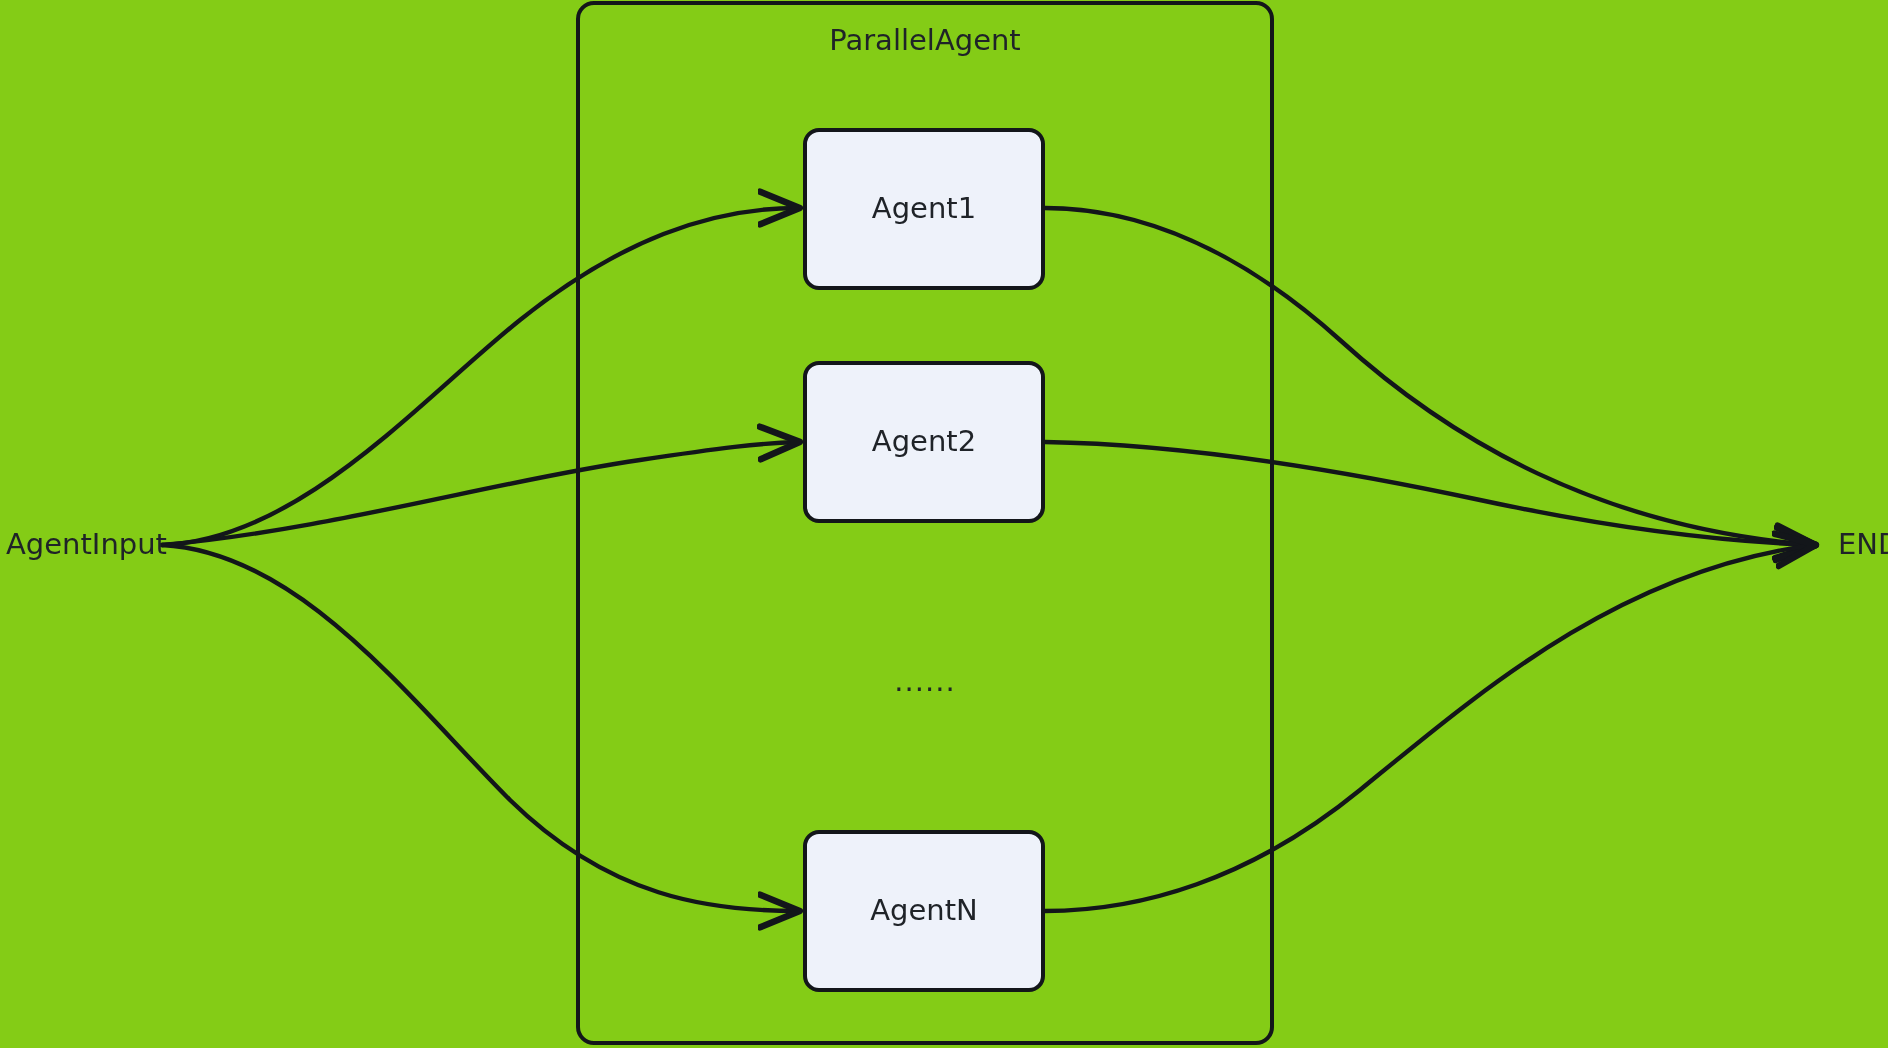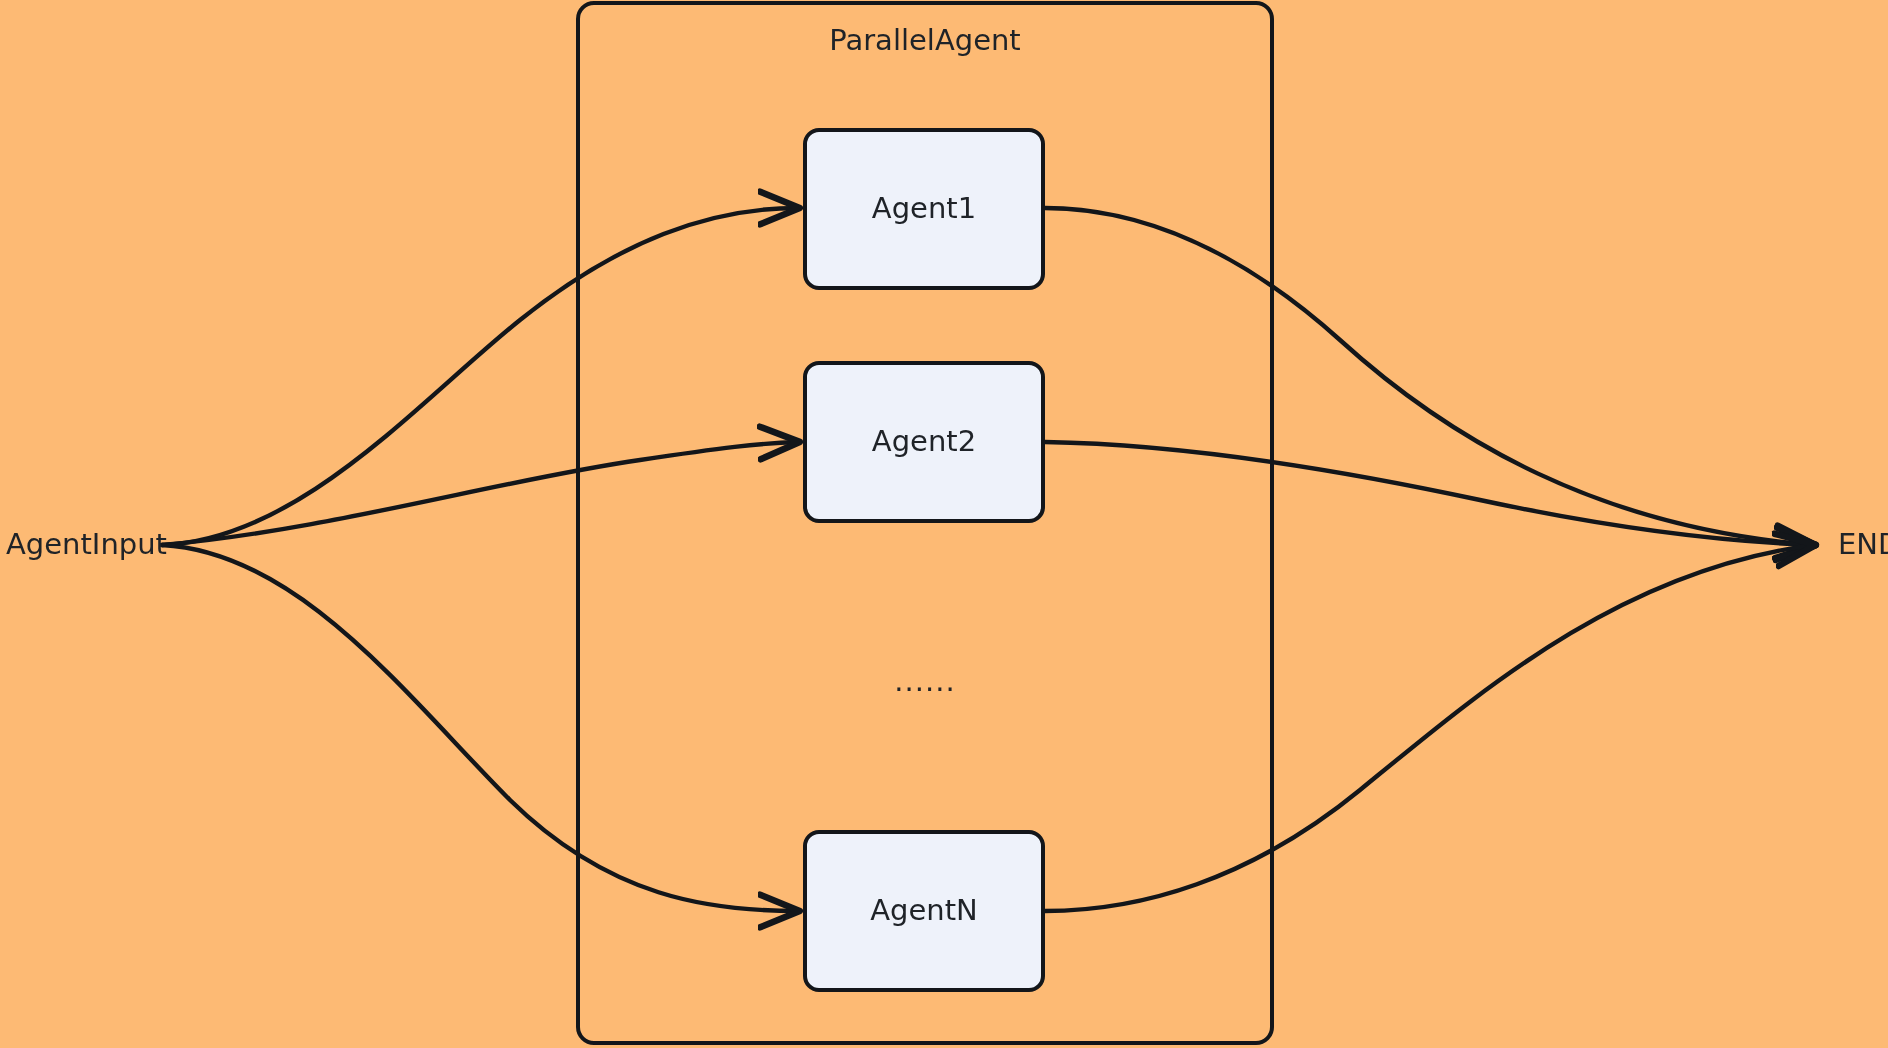--- a/index.html
+++ b/index.html
@@ -10,21 +10,21 @@
   body {
     width: 1888px;
     height: 1048px;
     font-family: "DejaVu Sans", "Liberation Sans", sans-serif;
     overflow: hidden;
   }
   #stage {
     position: relative;
     width: 1888px;
     height: 1048px;
-    background: #fdba74;
+    background: #84cc16;
   }
   #diagram-svg {
     position: absolute;
     top: 0;
     left: 0;
     width: 1888px;
     height: 1048px;
   }
   .node-label {
     font-family: "DejaVu Sans", "Liberation Sans", sans-serif;

